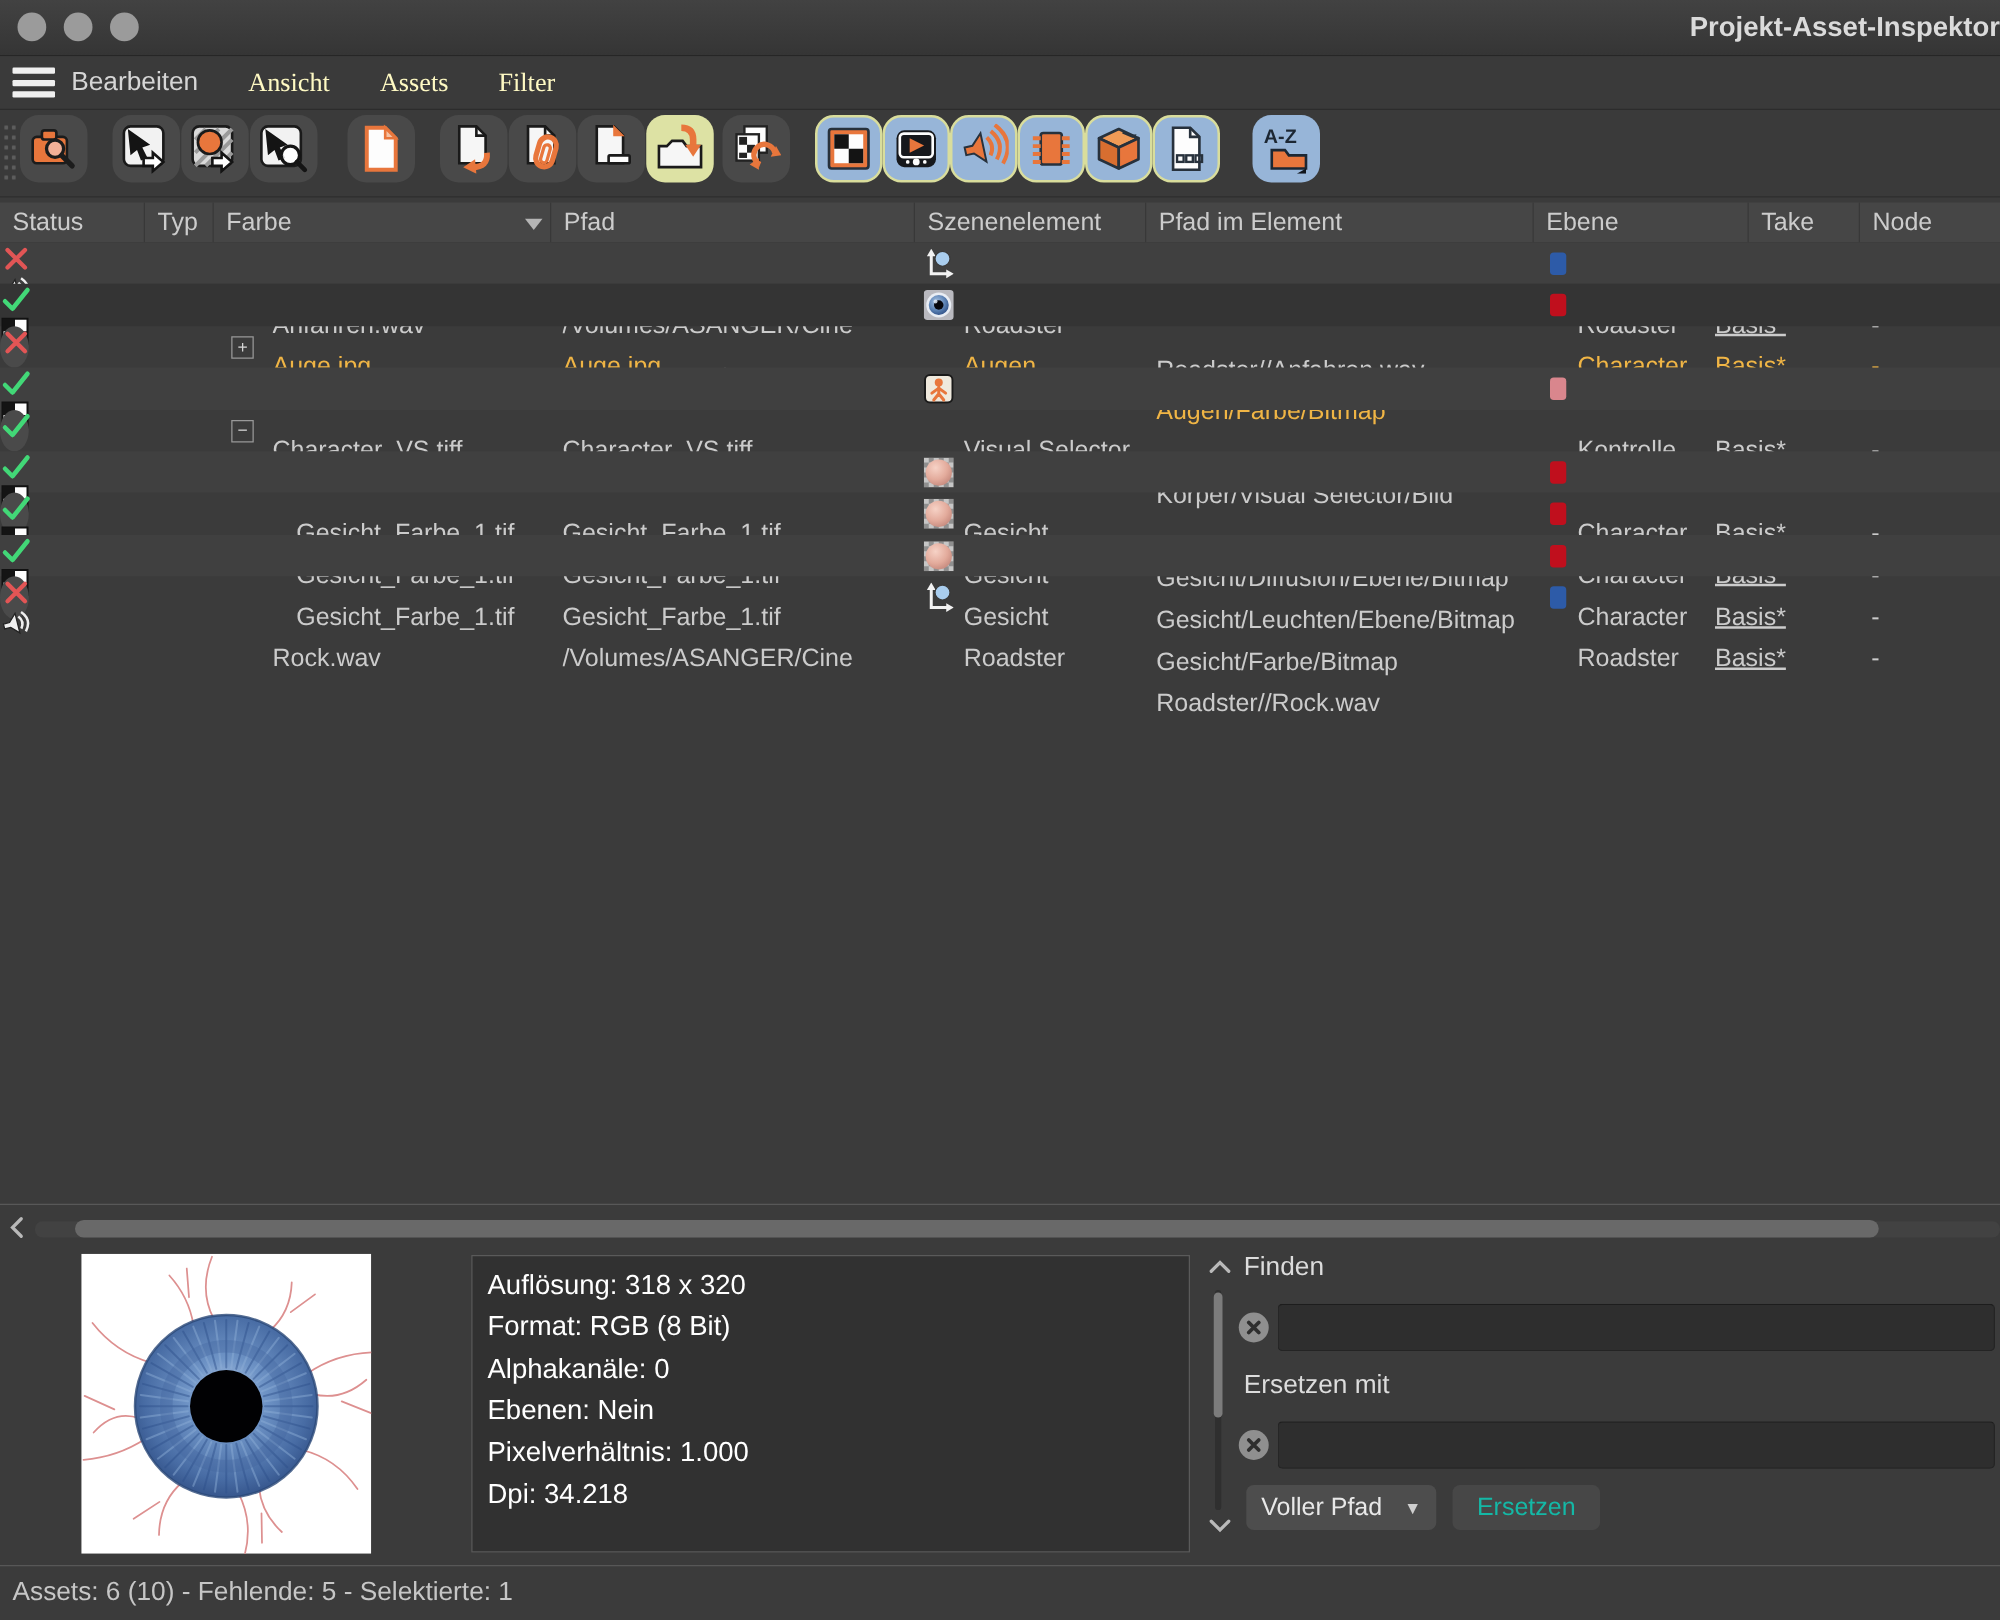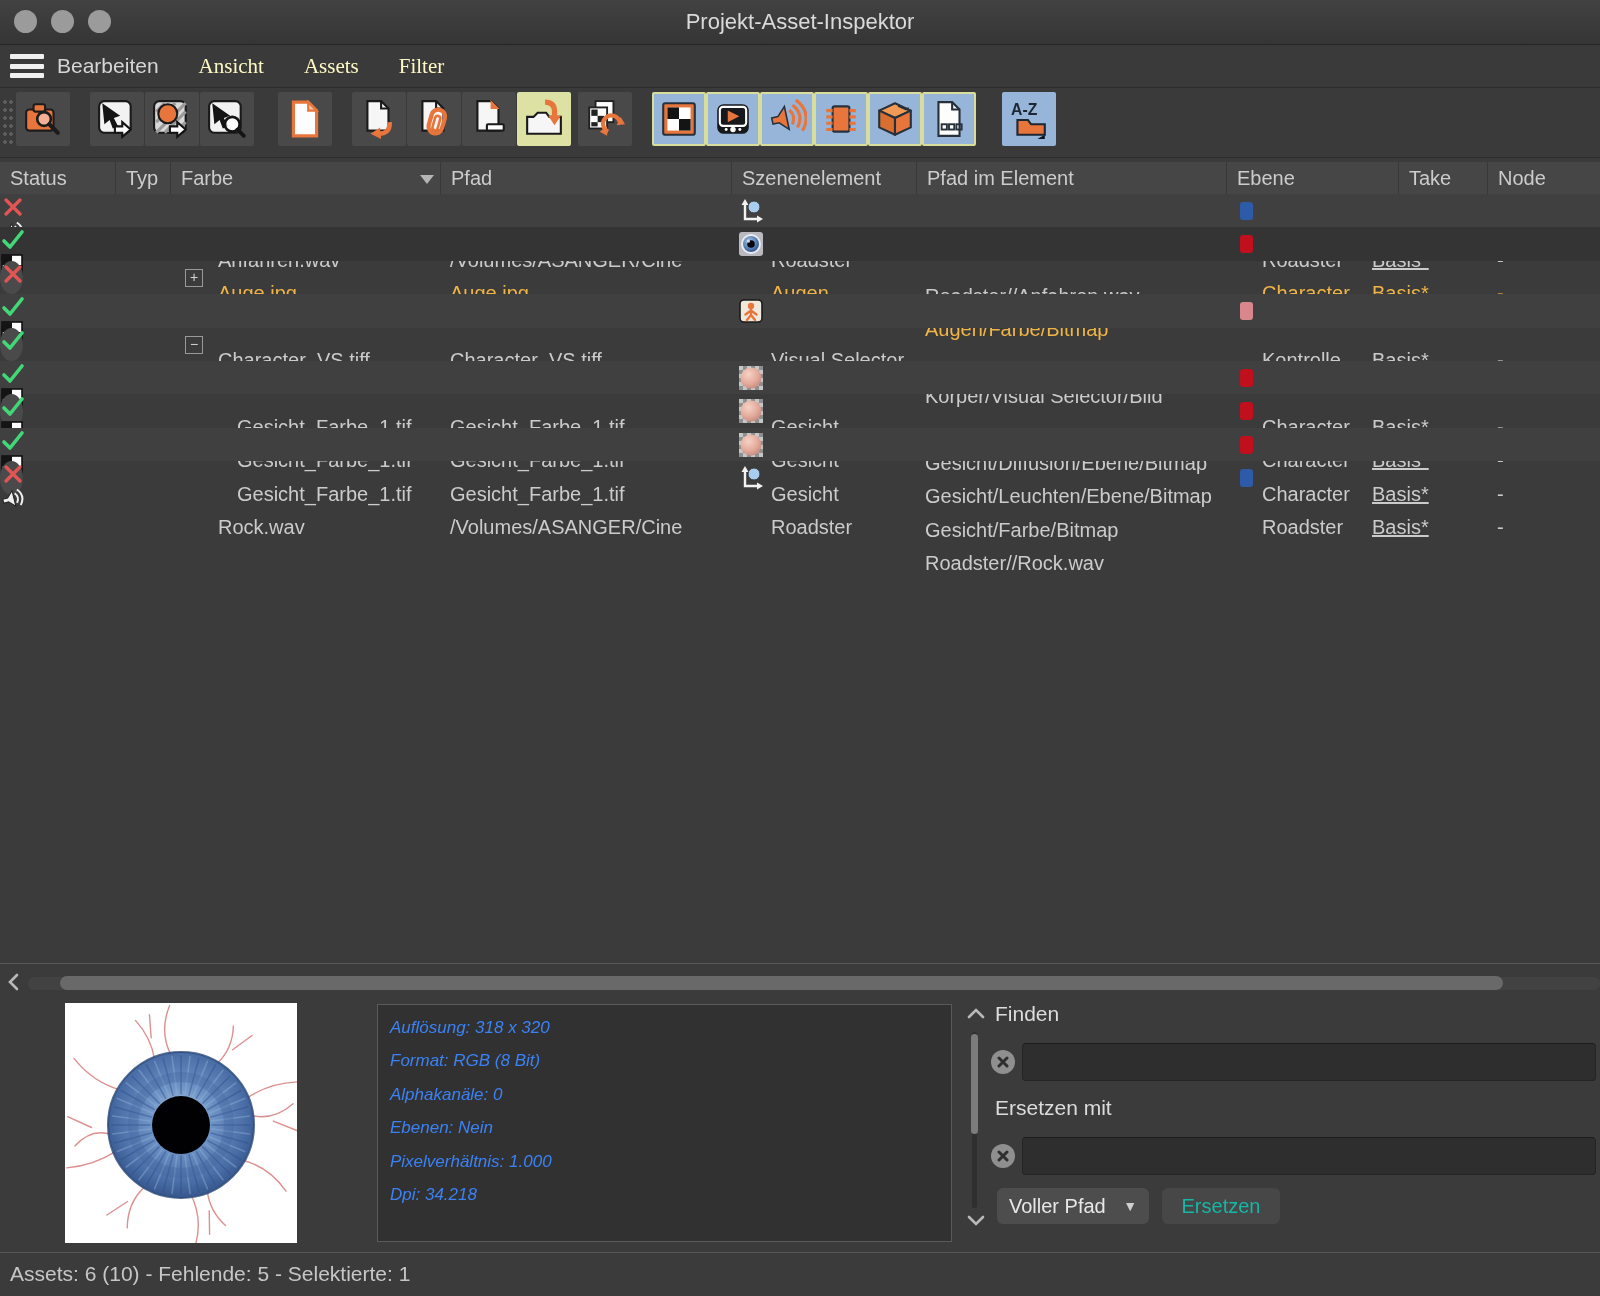--- a/index.html
+++ b/index.html
@@ -3,36 +3,36 @@
 <meta charset="utf-8">
 <style>
   html,body{margin:0;padding:0;background:#222;}
   .window{position:relative;width:1600px;height:1296px;background:#3b3b3b;overflow:hidden;
           font-family:"Liberation Sans",sans-serif;color:#cbcbcb;}
   
   .titlebar{position:absolute;left:0;top:0;right:0;height:44px;
             background:linear-gradient(#424242,#353535);border-bottom:1px solid #262626;}
   .traffic{position:absolute;left:14px;top:10px;display:flex;gap:14px;}
   .light{width:23px;height:23px;border-radius:50%;background:#9b9b9b;}
-  .win-title{position:absolute;left:0;right:0;top:0;line-height:44px;text-align:center;
-             font-size:22px;color:#dadada;}
+  .win-title{position:absolute;left:0;right:0;top:0;line-height:44px;text-align:right;
+             font-size:22px;color:#dadada;font-weight:bold;}
   
   .menubar{position:absolute;left:0;top:45px;right:0;height:42px;background:#3a3a3a;
            border-bottom:1px solid #2c2c2c;display:flex;align-items:center;}
   .hamburger{width:34px;height:24px;margin-left:10px;display:flex;flex-direction:column;justify-content:space-between;cursor:pointer;}
   .hamburger i{display:block;height:5px;background:#f0f0f0;border-radius:1px;}
   .menu-item{font-size:21px;color:#d6d6d6;margin-left:40px;}
   .menu-item.accent{color:#fef9c3;font-family:Liberation Serif, serif;}
   
   .toolbar{position:absolute;left:0;top:88px;right:0;height:69px;background:#3a3a3a;
            border-bottom:1px solid #2e2e2e;}
   .draghandle{position:absolute;left:2px;top:10px;width:11px;height:48px;
       background-image:radial-gradient(circle,#5d5d5d 1.6px,transparent 1.8px);
       background-size:6px 8px;}
-  .tbtn{position:absolute;top:4px;width:54px;height:54px;background:#494949;border-radius:2px;
+  .tbtn{position:absolute;top:4px;width:54px;height:54px;background:#494949;border-radius:15px;
         display:flex;align-items:center;justify-content:center;box-sizing:border-box;cursor:pointer;}
   .tbtn svg{width:40px;height:40px;}
   .tbtn.active{background:#dde2a4;}
   .tbtn.filter{background:#97b5d8;border:2px solid #d9dd9c;}
   .tbtn.blue{background:#97b5d8;}
   
   .thead{position:absolute;left:0;top:162px;right:0;height:32px;background:#464646;
          font-size:20px;color:#cccccc;border-bottom:1px solid #303030;}
   .hcell{position:absolute;top:0;height:32px;line-height:32px;padding-left:10px;
          border-left:1px solid #383838;box-sizing:border-box;overflow:hidden;white-space:nowrap;cursor:pointer;}
@@ -64,21 +64,21 @@
   .r-node{left:1497px;width:40px;}
   
   .table-sep{position:absolute;left:0;right:0;top:963px;height:1px;background:#585858;}
   .hscroll-track{position:absolute;left:28px;right:0;top:977px;height:13px;background:#424242;border-radius:6px;}
   .hscroll-thumb{position:absolute;left:60px;top:976px;width:1443px;height:14px;background:#696969;border-radius:7px;cursor:pointer;}
   .hscroll-left{position:absolute;left:6px;top:972px;cursor:pointer;}
   
   .preview{position:absolute;left:65px;top:1003px;width:232px;height:240px;}
   .metabox{position:absolute;left:377px;top:1004px;width:575px;height:238px;background:#313131;
            border:1px solid #5a5a5a;box-sizing:border-box;}
-  .metabox .mline{padding-left:12px;font-size:17px;line-height:33.4px;color:#3b82f6;white-space:nowrap;font-style:italic;}
+  .metabox .mline{padding-left:12px;font-size:22px;line-height:33.4px;color:#ffffff;white-space:nowrap;}
   .metabox{padding-top:6px;}
   .panel-label{position:absolute;font-size:21px;color:#dcdcdc;}
   .chev{position:absolute;cursor:pointer;}
   .vscroll-track{position:absolute;left:972px;top:1032px;width:5px;height:176px;background:#2f2f2f;border-radius:3px;}
   .vscroll-thumb{position:absolute;left:971px;top:1034px;width:7px;height:100px;background:#7c7c7c;border-radius:4px;cursor:pointer;}
   .clear-btn{position:absolute;width:24px;height:24px;border-radius:50%;background:#8f8f8f;
              display:flex;align-items:center;justify-content:center;cursor:pointer;}
   .clear-btn svg{width:12px;height:12px;}
   .find-input{position:absolute;left:1022px;right:4px;height:38px;background:#2e2e2e;
               border:1px solid #242424;border-top-color:#1d1d1d;border-radius:4px;box-sizing:border-box;

